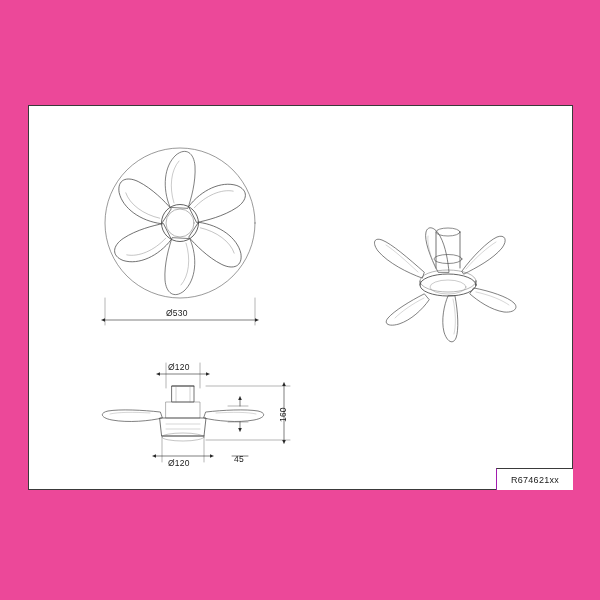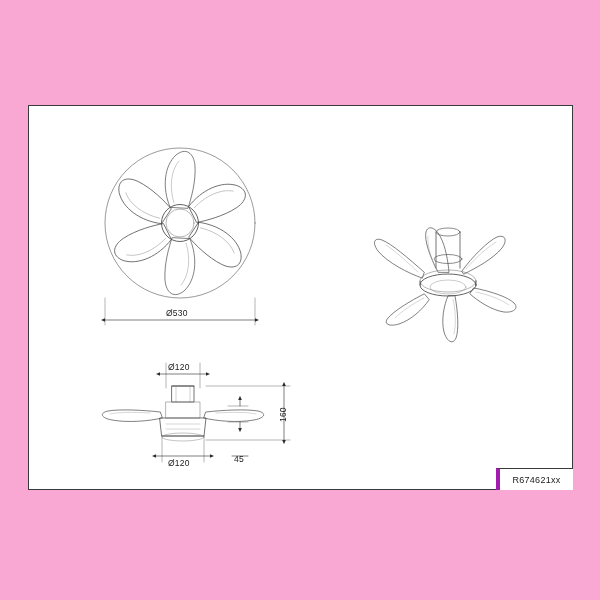--- a/index.html
+++ b/index.html
@@ -10,21 +10,21 @@
   body {
     width: 600px;
     height: 600px;
     font-family: "Liberation Sans", sans-serif;
     overflow: hidden;
   }
   #sheet {
     position: relative;
     width: 600px;
     height: 600px;
-    background: #f9a8d4;
+    background: #ec4899;
   }
   .frame {
     position: absolute;
     left: 28px;
     top: 105px;
     width: 545px;
     height: 385px;
     border: 1px solid #3a3a3a;
     box-sizing: border-box;
     background: #ffffff;
@@ -47,21 +47,21 @@
   .dimtext.rot {
     transform: rotate(-90deg);
     transform-origin: left top;
   }
   .titleblock {
     position: absolute;
     left: 496px;
     top: 468px;
     width: 77px;
     height: 22px;
-    border-left: 4px solid #a21caf;
+    border-left: 1px solid #a21caf;
     border-top: 1px solid #3a3a3a;
     box-sizing: border-box;
     background: #ffffff;
     display: flex;
     align-items: center;
     justify-content: center;
   }
   .titleblock span {
     font-family: "Liberation Sans", sans-serif;
     font-size: 9px;

